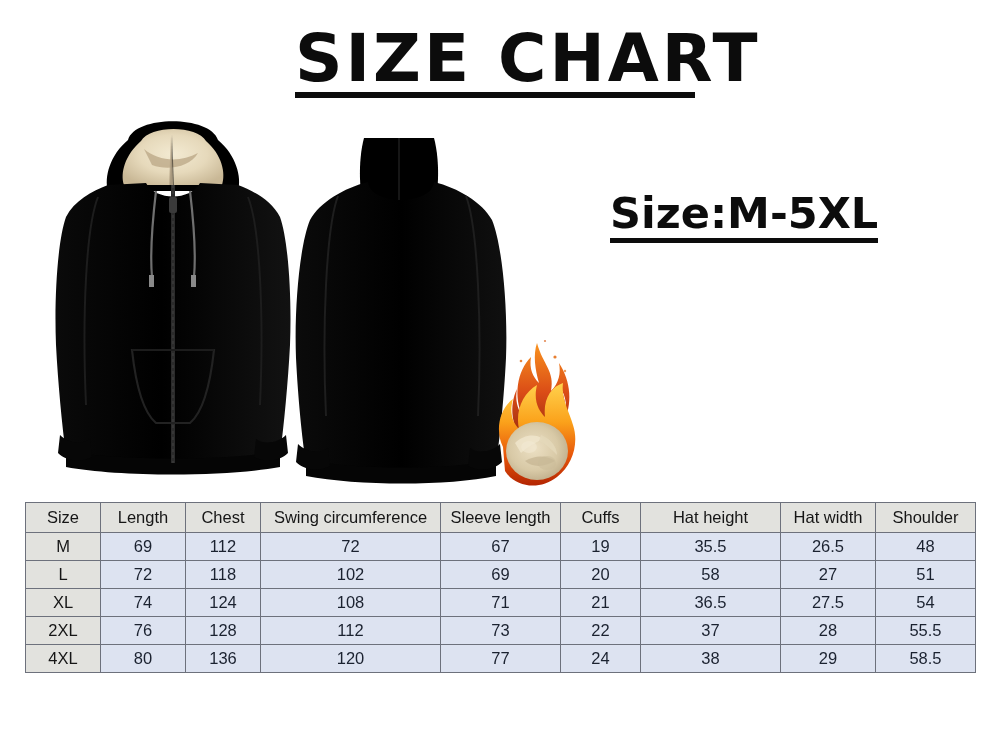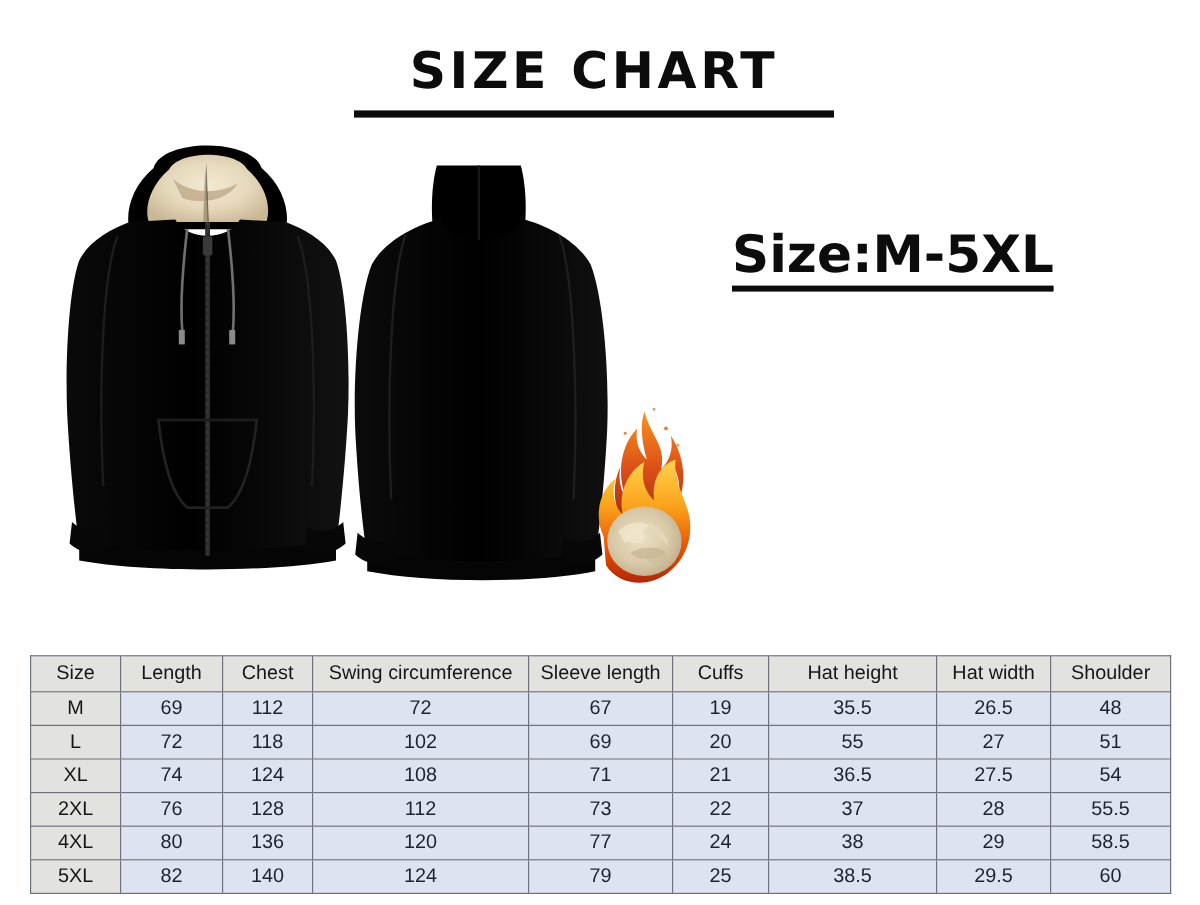--- a/index.html
+++ b/index.html
@@ -18,21 +18,21 @@
 
   
   .title-block {
     position: absolute;
     left: 295px; top: 30px;
     width: 400px;
     text-align: center;
   }
   .title-text {
     font-family: "DejaVu Sans", sans-serif;
-    font-size: 42px;
+    font-size: 66px;
     font-weight: 700;
     letter-spacing: 3px;
     line-height: 58px;
     color: #0c0c0c;
     white-space: nowrap;
   }
   .title-underline {
     margin-top: 4px;
     height: 6px;
     background: #0c0c0c;
@@ -75,21 +75,20 @@
     left: 485px; top: 335px;
     width: 105px; height: 165px;
   }
   .fleece-fire svg { display: block; width: 100%; height: 100%; }
 
   
   .size-table-wrap {
     position: absolute;
     left: 25px; top: 502px;
     width: 950px;
-    margin-top: 44px;
   }
   table.size-table {
     border-collapse: collapse;
     width: 950px;
     table-layout: fixed;
     font-size: 16.5px;
   }
   table.size-table td, table.size-table th {
     border: 1px solid #6d717c;
     height: 28px;
@@ -301,21 +300,21 @@
         <td>26.5</td>
         <td>48</td>
       </tr>
       <tr>
         <td class="size-cell">L</td>
         <td>72</td>
         <td>118</td>
         <td>102</td>
         <td>69</td>
         <td>20</td>
-        <td>55</td>
+        <td>58</td>
         <td>27</td>
         <td>51</td>
       </tr>
       <tr>
         <td class="size-cell">XL</td>
         <td>74</td>
         <td>124</td>
         <td>108</td>
         <td>71</td>
         <td>21</td>
@@ -338,26 +337,15 @@
         <td class="size-cell">4XL</td>
         <td>80</td>
         <td>136</td>
         <td>120</td>
         <td>77</td>
         <td>24</td>
         <td>38</td>
         <td>29</td>
         <td>58.5</td>
       </tr>
-      <tr>
-        <td class="size-cell">5XL</td>
-        <td>82</td>
-        <td>140</td>
-        <td>124</td>
-        <td>79</td>
-        <td>25</td>
-        <td>38.5</td>
-        <td>29.5</td>
-        <td>60</td>
-      </tr>
     </tbody>
   </table>
 </div>
 
 </body></html>

